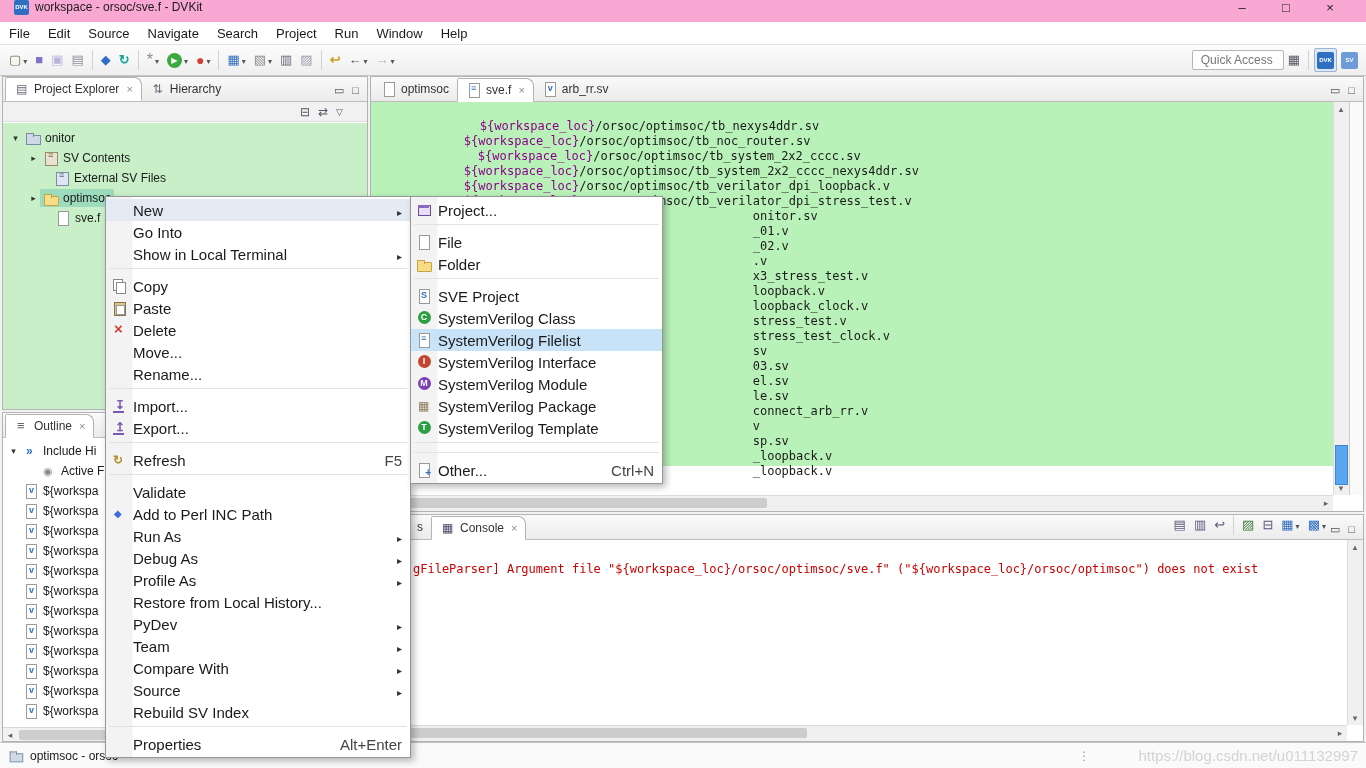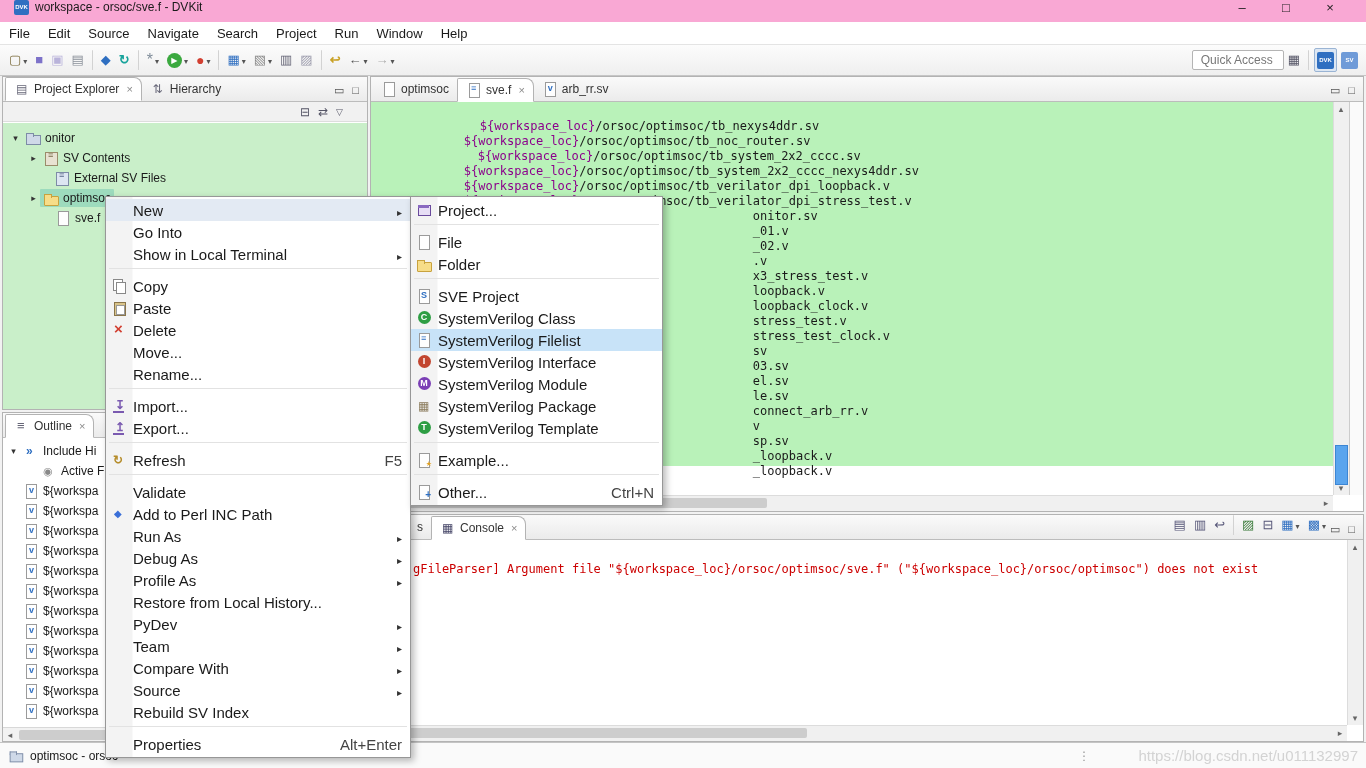--- a/index.html
+++ b/index.html
@@ -1114,28 +1114,20 @@
 
     </div>
 
     <div class="mrow msep">
       
       
       
       
     </div>
 
-    <div class="mrow">
-      <span class="micon">
-        <span class="icon ic-example"></span>
-      </span>
-      <span class="mlabel">Example...</span>
-      <span class="mshort"></span>
-
-    </div>
 
     <div class="mrow msep">
       
       
       
       
     </div>
 
     <div class="mrow">
       <span class="micon">

